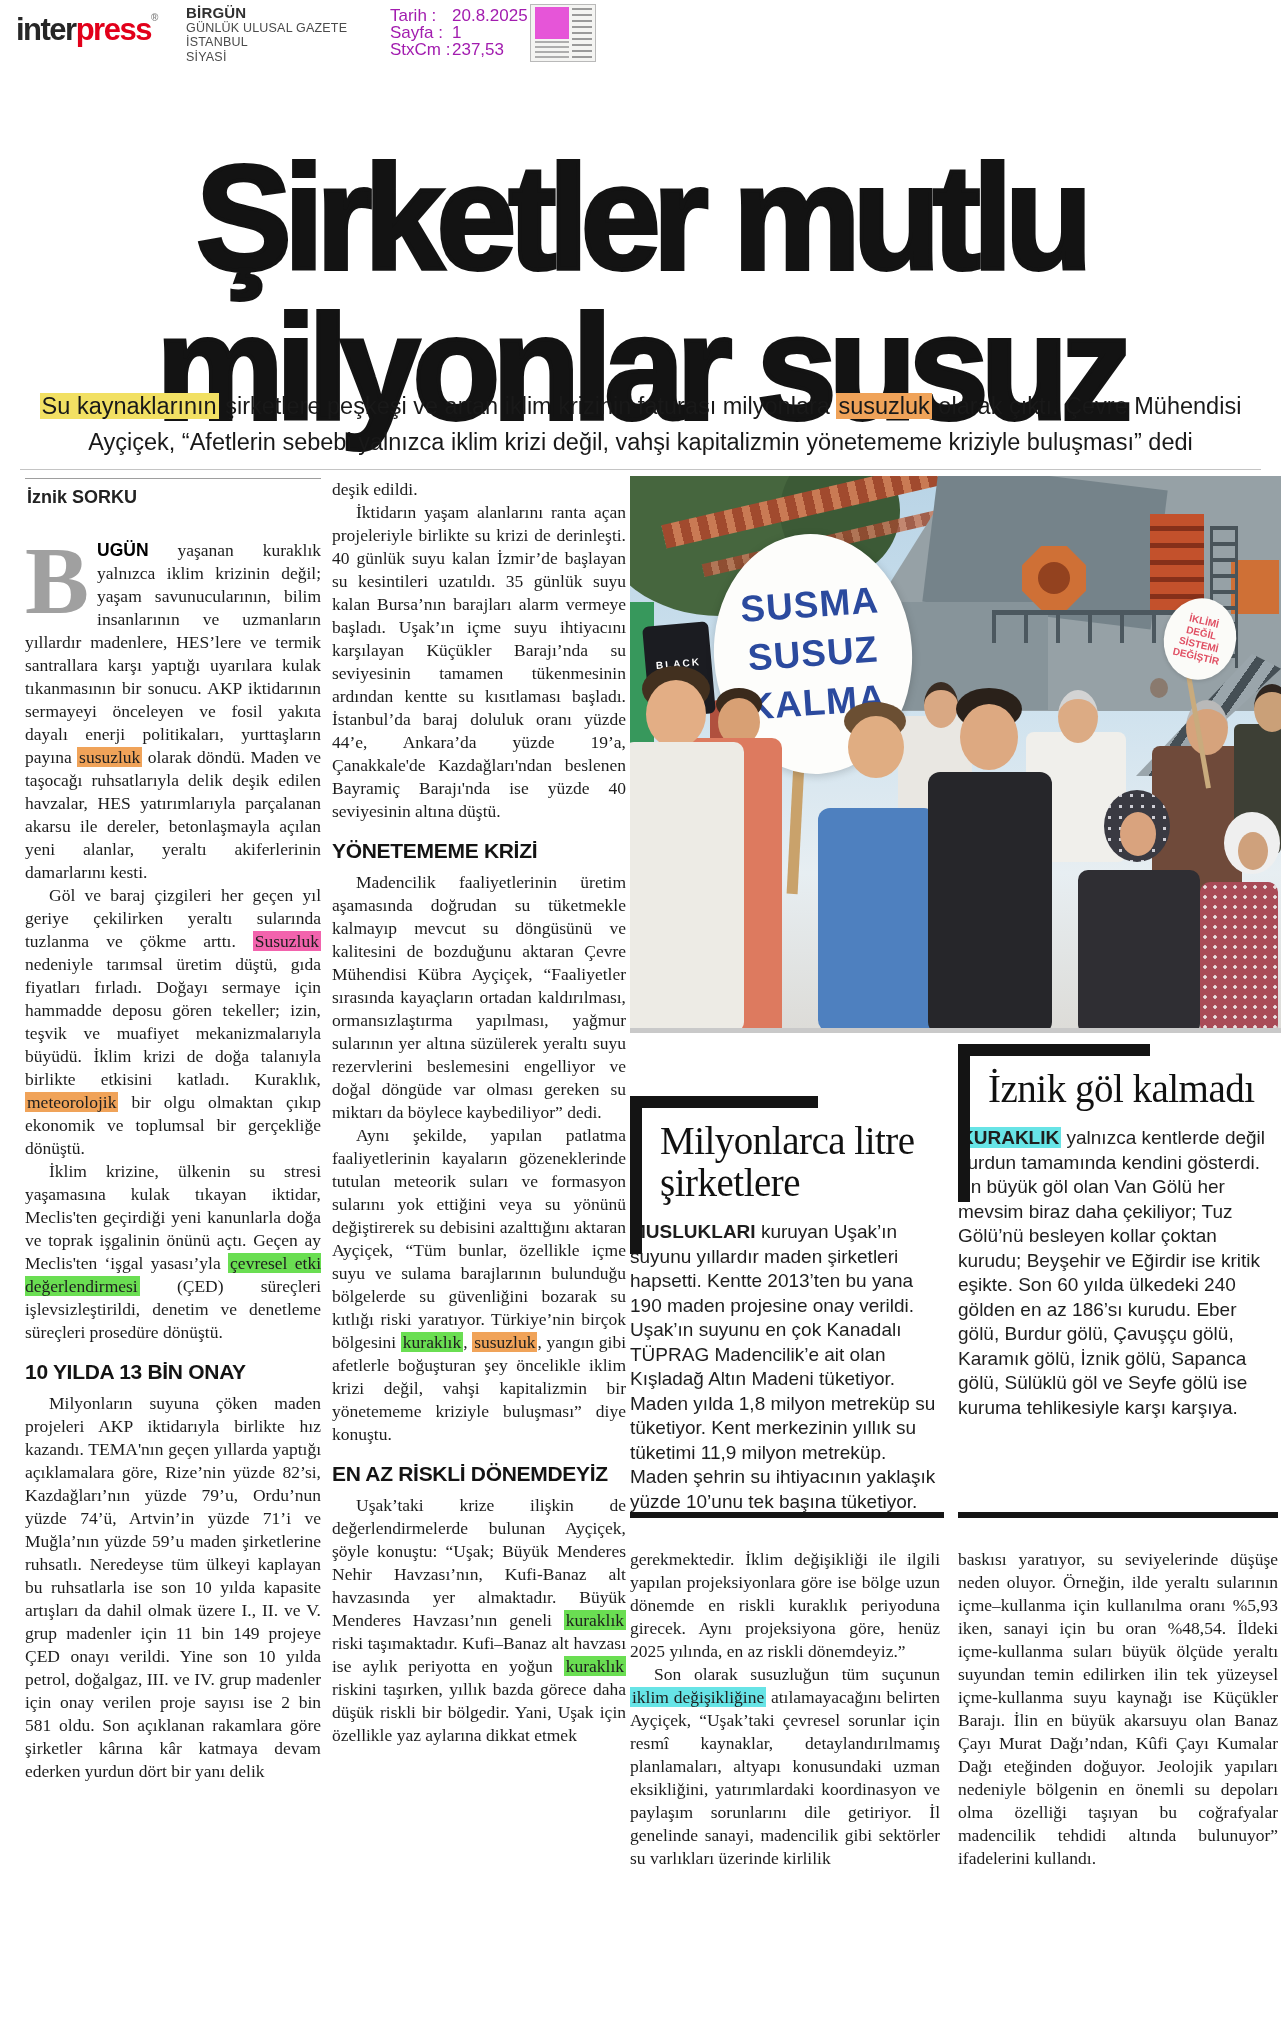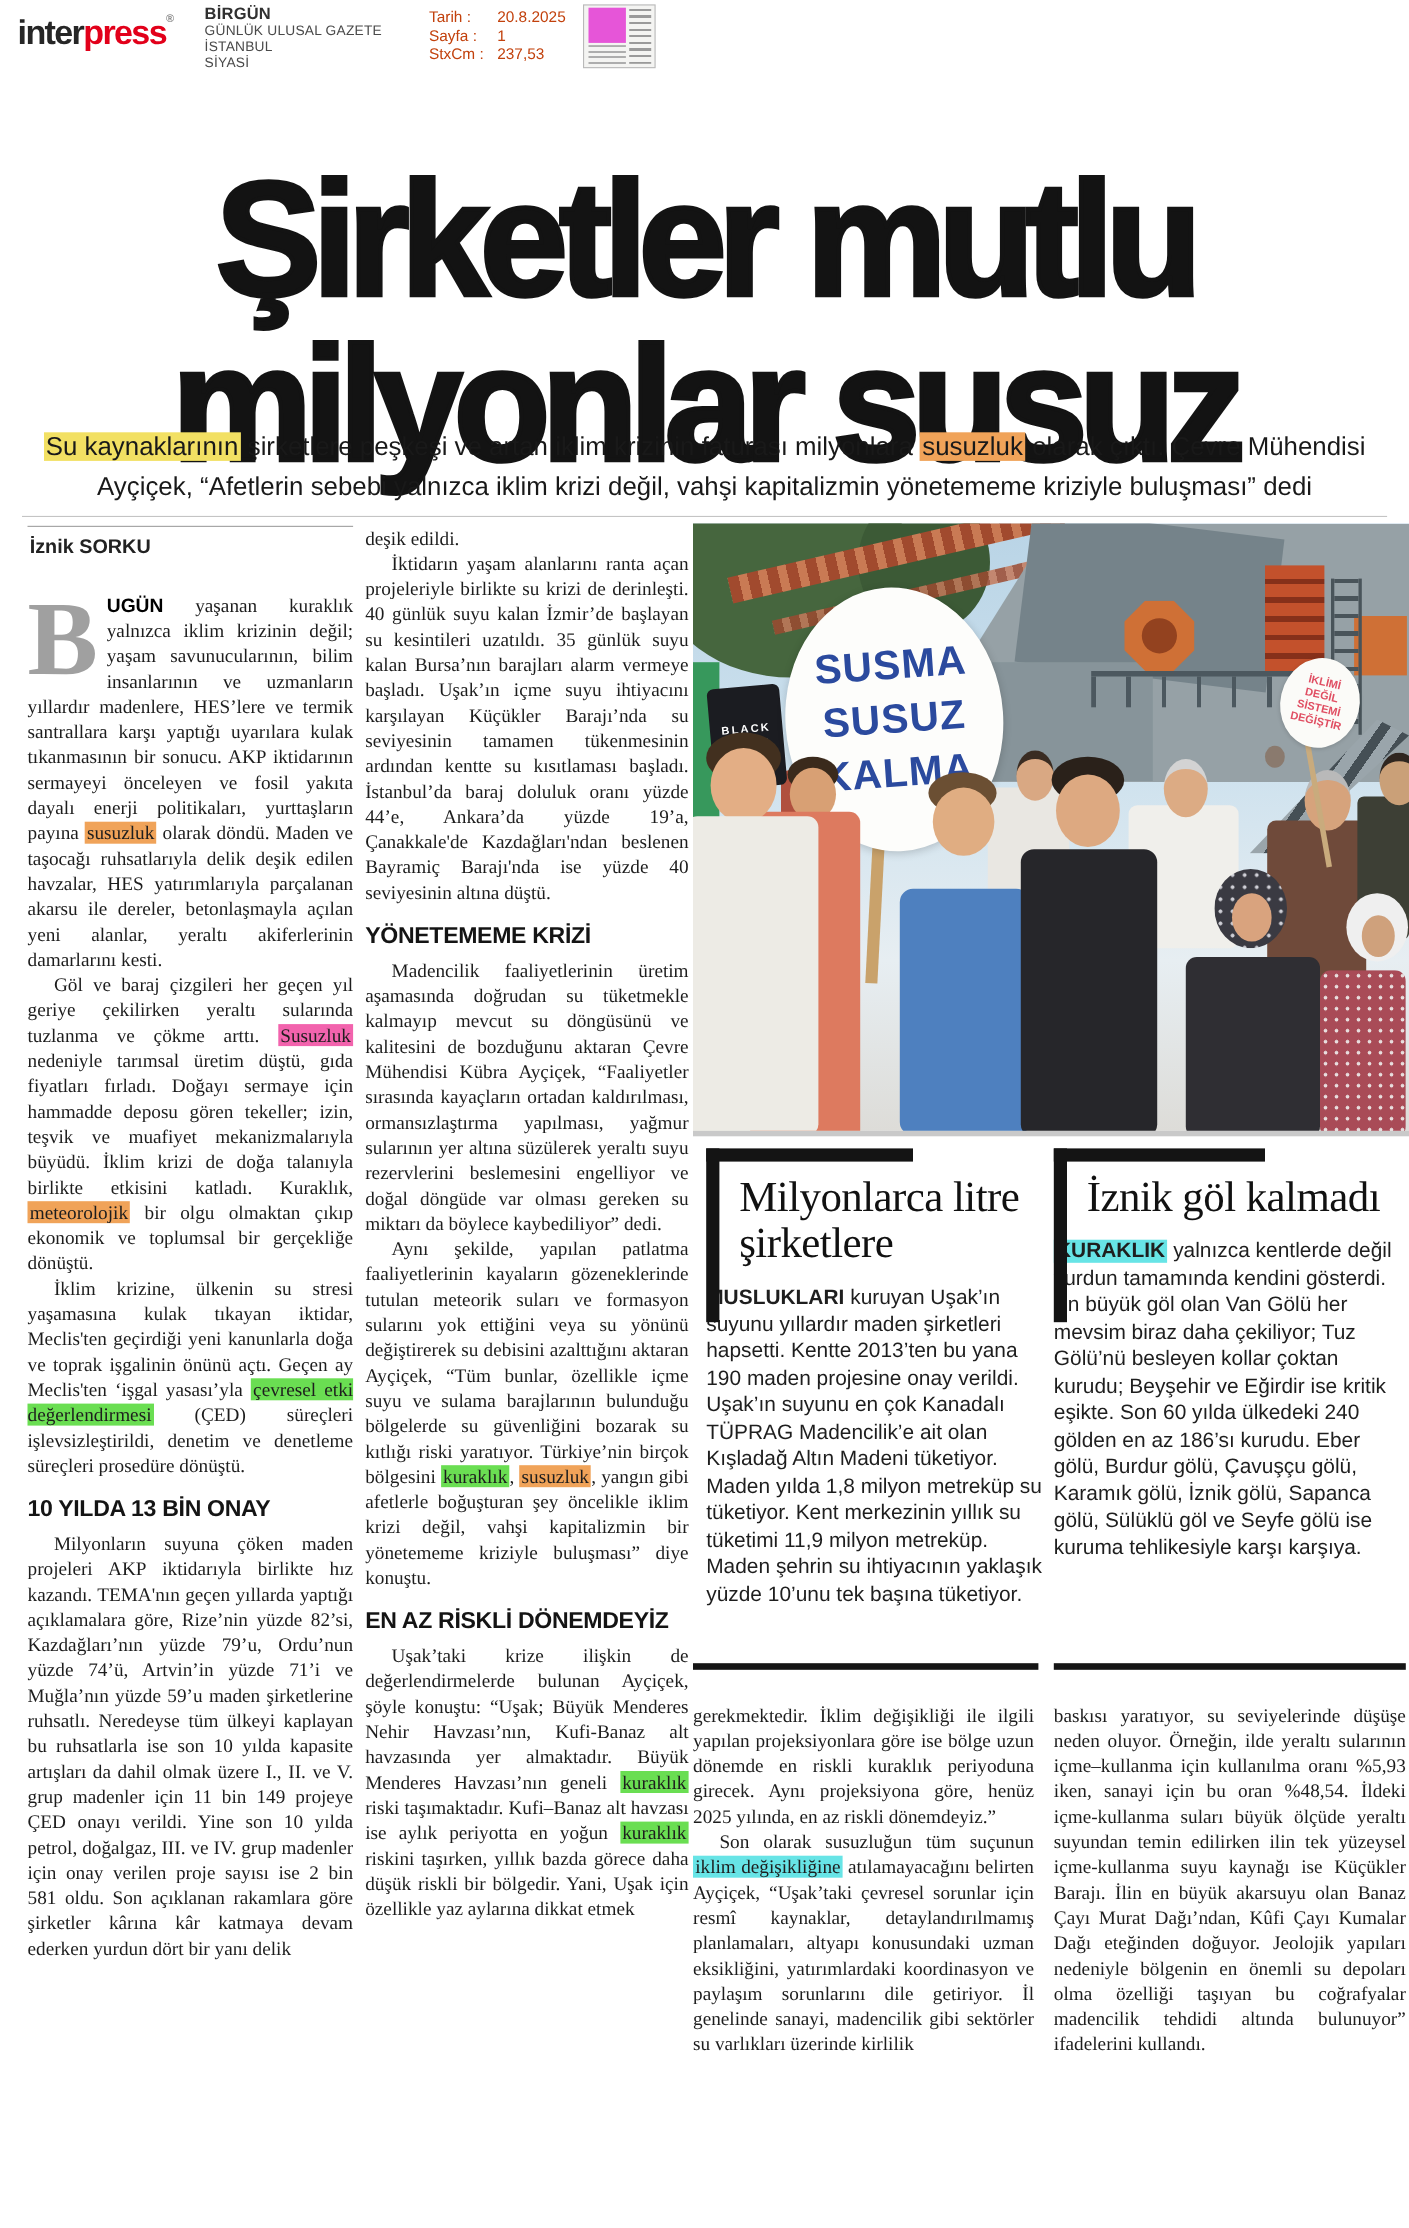--- a/index.html
+++ b/index.html
@@ -6,21 +6,21 @@
   .page{position:relative;width:1281px;height:2025px;background:#fff;overflow:hidden;
         font-family:"Liberation Sans",sans-serif;color:#1d1d1d;}
   
   .clip-header{position:absolute;top:4px;left:16px;width:640px;height:58px;}
   .logo{position:absolute;left:0;top:8px;font-size:31px;font-weight:bold;letter-spacing:-1.5px;}
   .logo .t1{color:#262626}.logo .t2{color:#e2001a}
   .logo .reg{font-size:10px;color:#888;vertical-align:top;}
   .pub{position:absolute;left:170px;top:2px;font-size:12.5px;line-height:14.5px;color:#4a4a4a;
        text-transform:uppercase;letter-spacing:.2px;}
   .pub .name{font-size:15px;font-weight:bold;color:#303030;}
-  .meta{position:absolute;left:374px;top:3px;font-size:14px;line-height:17px;color:#c2410c;}
+  .meta{position:absolute;left:374px;top:3px;font-size:17px;line-height:17px;color:#a21caf;}
   .meta .row{display:flex;}
   .meta .lbl{width:62px;}
   .thumb{position:absolute;left:514px;top:0;width:64px;height:56px;background:#f4f4f2;border:1px solid #b9b9b9;}
   .thumb .mag{position:absolute;left:4px;top:2px;width:34px;height:32px;background:#e655d8;}
   .thumb .ln{position:absolute;right:3px;top:3px;width:20px;height:50px;
              background:repeating-linear-gradient(180deg,#9a9a9a 0 2px,transparent 2px 6px);}
   .thumb .ln2{position:absolute;left:4px;bottom:2px;width:34px;height:18px;
              background:repeating-linear-gradient(180deg,#adadad 0 2px,transparent 2px 5px);}
   
   .headline{position:absolute;top:44px;left:0;width:1281px;text-align:center;
@@ -54,21 +54,21 @@
              display:flex;flex-direction:column;align-items:center;justify-content:center;gap:7px;z-index:6;}
   .sign-main span{font-weight:bold;font-size:37px;letter-spacing:1px;}
   .sign-small{position:absolute;left:534px;top:122px;width:72px;height:82px;background:#fbfbf8;
               border-radius:50%;transform:rotate(13deg);box-shadow:0 1px 4px rgba(0,0,0,.15);
               display:flex;flex-direction:column;align-items:center;justify-content:center;z-index:5;}
   .sign-small span{font-weight:bold;font-size:10px;line-height:12px;}
   .shirt-slogan{display:flex;flex-direction:column;align-items:center;justify-content:center;gap:3px;}
   .shirt-slogan span{color:#fff;font-weight:bold;font-size:10px;letter-spacing:2px;}
   
   .subart{position:absolute;}
-  .sa1{left:630px;top:1044px;width:314px;margin-left:12px;}
+  .sa1{left:630px;top:1096px;width:314px;}
   .sa2{left:958px;top:1044px;width:320px;}
   .sa-head{position:relative;font-family:"Liberation Serif",serif;font-weight:400;font-size:39px;
            line-height:1.08;color:#111;padding:24px 0 0 30px;margin:0;letter-spacing:-.5px;}
   .sa-head::before{content:"";position:absolute;left:0;top:0;width:60%;height:12px;background:#141414;}
   .sa-head::after{content:"";position:absolute;left:0;top:0;width:12px;height:158px;background:#141414;}
   .sa-body{margin:16px 0 0;font-size:19px;line-height:24.5px;color:#1e1e1e;text-align:left;}
   .divider{position:absolute;top:1512px;height:6px;background:#151515;}
   .d3{left:630px;width:314px;}
   .d4{left:958px;width:320px;}
   .cont{position:absolute;top:1548px;font-family:"Liberation Serif",serif;font-size:17.5px;

